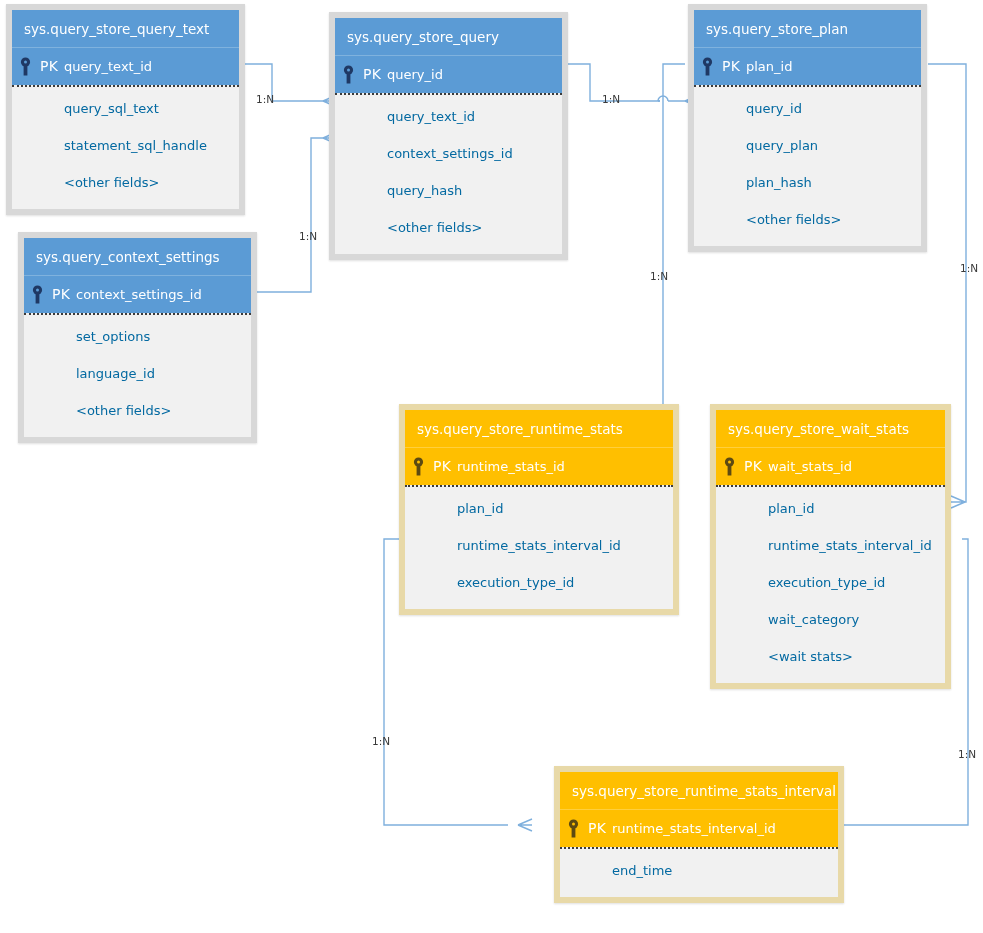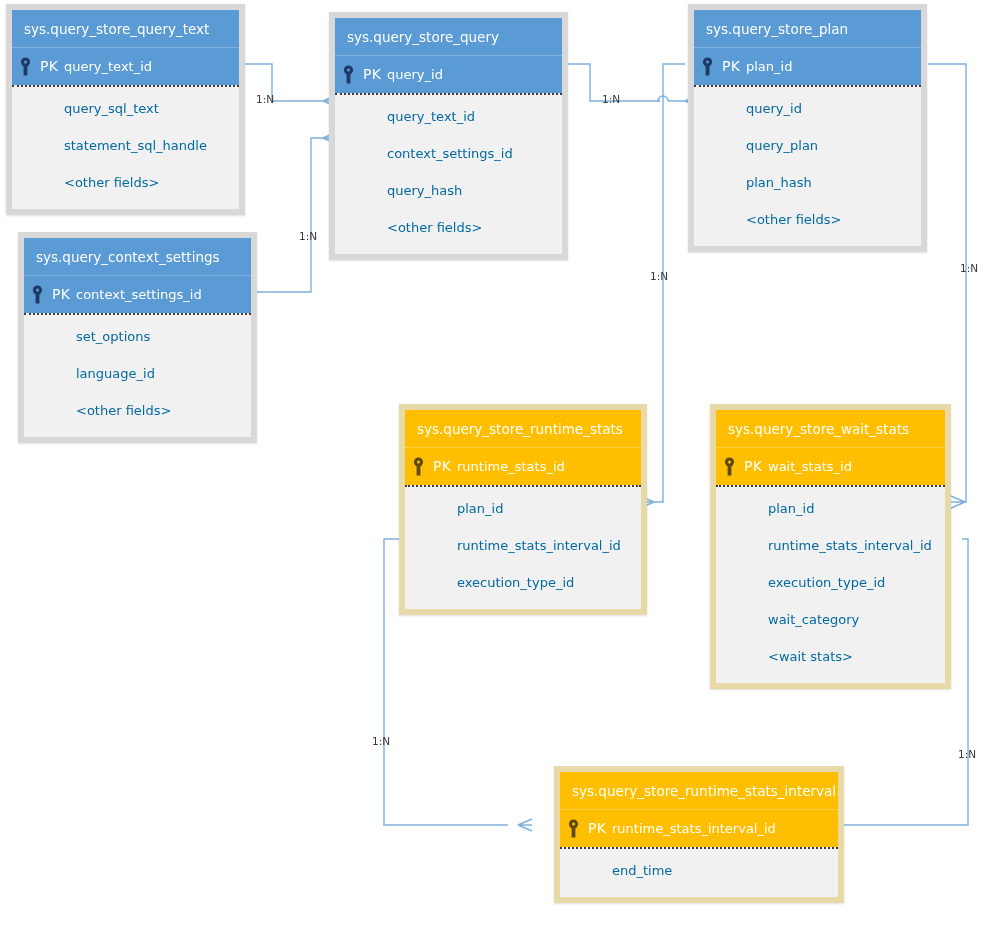--- a/index.html
+++ b/index.html
@@ -241,21 +241,21 @@
       <span class="pk-label">PK</span>
       <span class="pk-name">context_settings_id</span>
     </div>
     <div class="fields">
       <div class="field">set_options</div>
       <div class="field">language_id</div>
       <div class="field">&lt;other fields&gt;</div>
     </div>
   </div>
 
-  <div class="entity amber" style="left:399px;top:404px;width:248px;">
+  <div class="entity amber" style="left:399px;top:404px;width:280px;">
     <div class="title">sys.query_store_runtime_stats</div>
     <div class="pk-row">
       <svg class="key-icon" viewBox="0 0 11 19">
         <circle cx="5.5" cy="5" r="4.6" fill="#5c4a12"></circle>
         <rect x="3.6" y="7" width="3.8" height="11.5" fill="#5c4a12"></rect>
         <circle cx="5.5" cy="5" r="1.5" fill="#ffbf00"></circle>
       </svg>
       <span class="pk-label">PK</span>
       <span class="pk-name">runtime_stats_id</span>
     </div>

